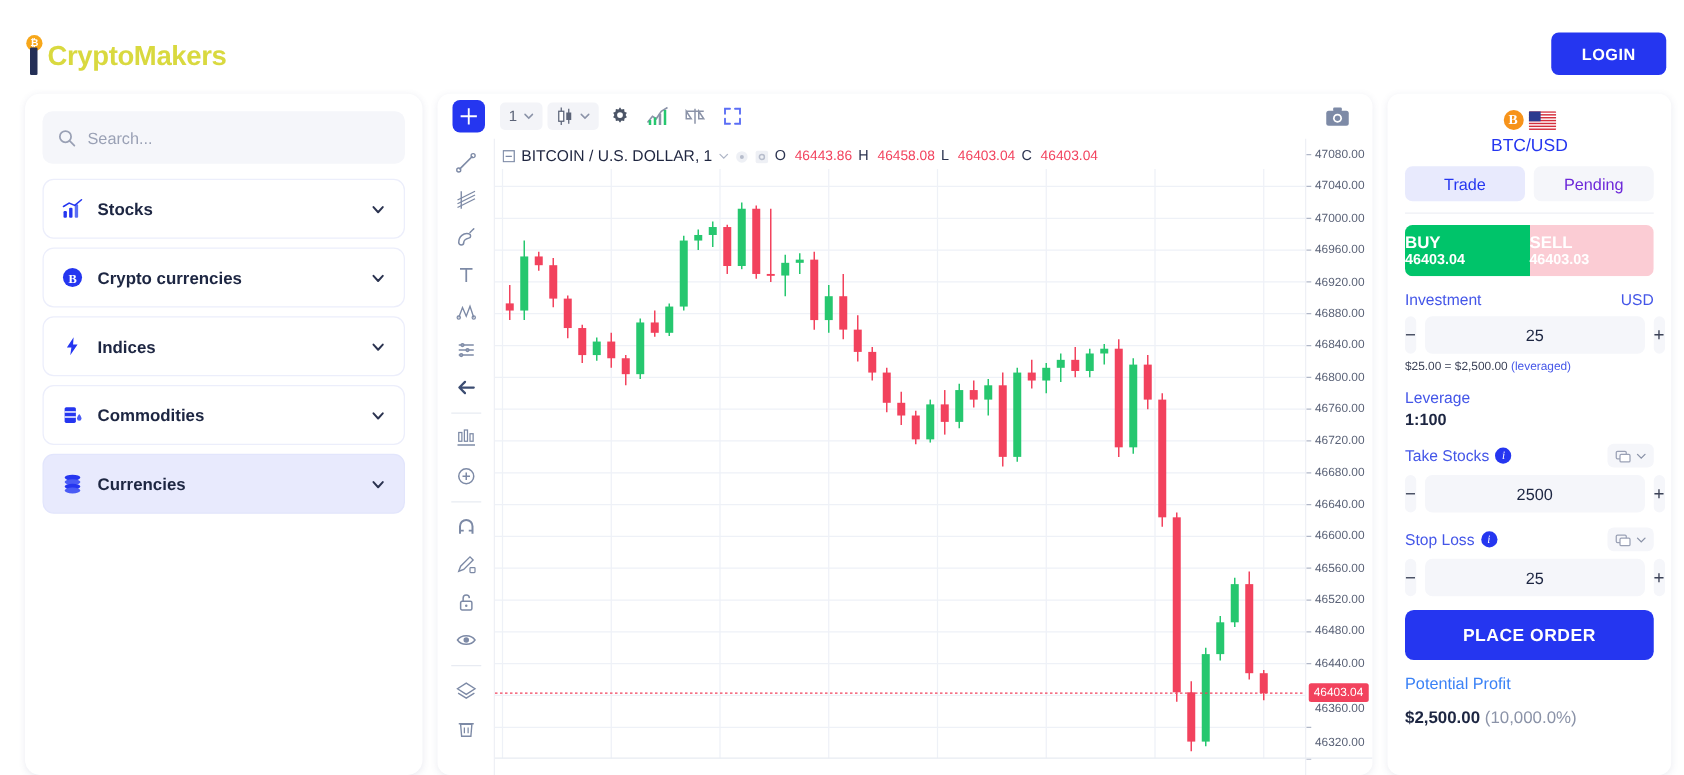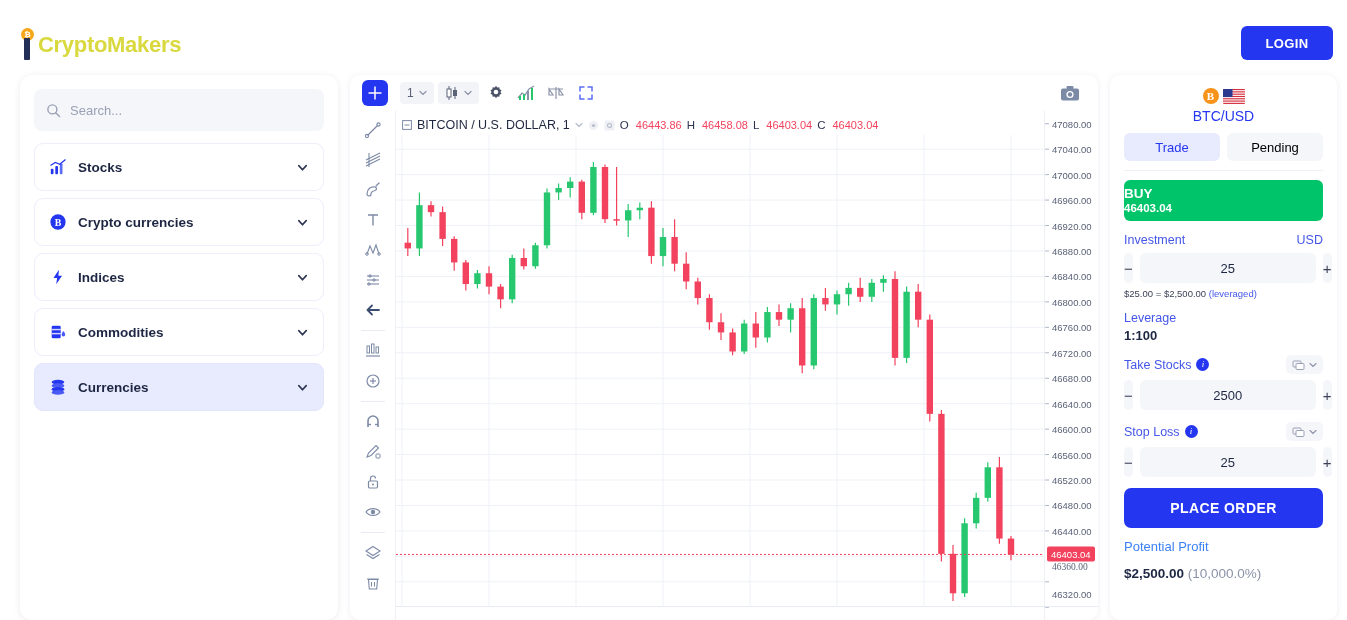--- a/index.html
+++ b/index.html
@@ -187,21 +187,21 @@
   .pair-name {
     margin-top: 3px; font-size: 14px; color: #2536f0;
   }
   .tabs { display: flex; gap: 7px; margin-top: 9px; }
   .tab {
     flex: 1; height: 28px; border-radius: 6px;
     display: flex; align-items: center; justify-content: center;
     font-size: 13px; cursor: pointer;
   }
   .tab.active { background: #e8eafd; color: #2536f0; }
-  .tab.idle { background: #f5f6fa; color: #000000; }
+  .tab.idle { background: #f5f6fa; color: #6d28d9; }
   .divider { height: 1px; background: #eef0f5; margin: 9px 0; }
 
   .bs-row { display: flex; height: 41px; border-radius: 6px; overflow: hidden; }
   .bs {
     flex: 1; display: flex; flex-direction: column;
     align-items: flex-start; justify-content: center;
     color: #fff; cursor: pointer; line-height: 1.1;
   }
   .bs .t { font-size: 13.5px; font-weight: bold; }
   .bs .p { font-size: 11.5px; font-weight: bold; }
@@ -713,21 +713,21 @@
           <div class="price-tick" style="top: 190.875px;">46800.00</div>
           <div class="price-tick" style="top: 216.325px;">46760.00</div>
           <div class="price-tick" style="top: 241.775px;">46720.00</div>
           <div class="price-tick" style="top: 267.225px;">46680.00</div>
           <div class="price-tick" style="top: 292.675px;">46640.00</div>
           <div class="price-tick" style="top: 318.125px;">46600.00</div>
           <div class="price-tick" style="top: 343.575px;">46560.00</div>
           <div class="price-tick" style="top: 369.025px;">46520.00</div>
           <div class="price-tick" style="top: 394.475px;">46480.00</div>
           <div class="price-tick" style="top: 419.925px;">46440.00</div>
-          <div class="price-tick" style="top: 456px; font-family: Liberation Serif, serif;">46360.00</div>
+          <div class="price-tick" style="top: 456px;">46360.00</div>
           <div class="price-tick" style="top: 483px;">46320.00</div>
           <div class="price-tag" style="top: 443.441px;">46403.04</div>
         </div>
     </div>
     <div class="time-axis"></div>
   </div>
 
   <div class="trade-panel">
     <div class="pair-head">
       <div class="pair-icons">
@@ -753,20 +753,24 @@
       <div class="tab active">Trade</div>
       <div class="tab idle">Pending</div>
     </div>
     <div class="divider"></div>
 
     <div class="bs-row">
       <div class="bs buy">
         <span class="t">BUY</span>
         <span class="p">46403.04</span>
       </div>
+      <div class="bs sell">
+        <span class="t">SELL</span>
+        <span class="p">46403.03</span>
+      </div>
     </div>
 
     
     <div class="field-label-row">
       <span class="field-label">Investment</span>
       <span class="unit">USD</span>
     </div>
     <div class="stepper">
       <button class="step-btn">−</button>
       <input class="step-val" value="25" style="">

